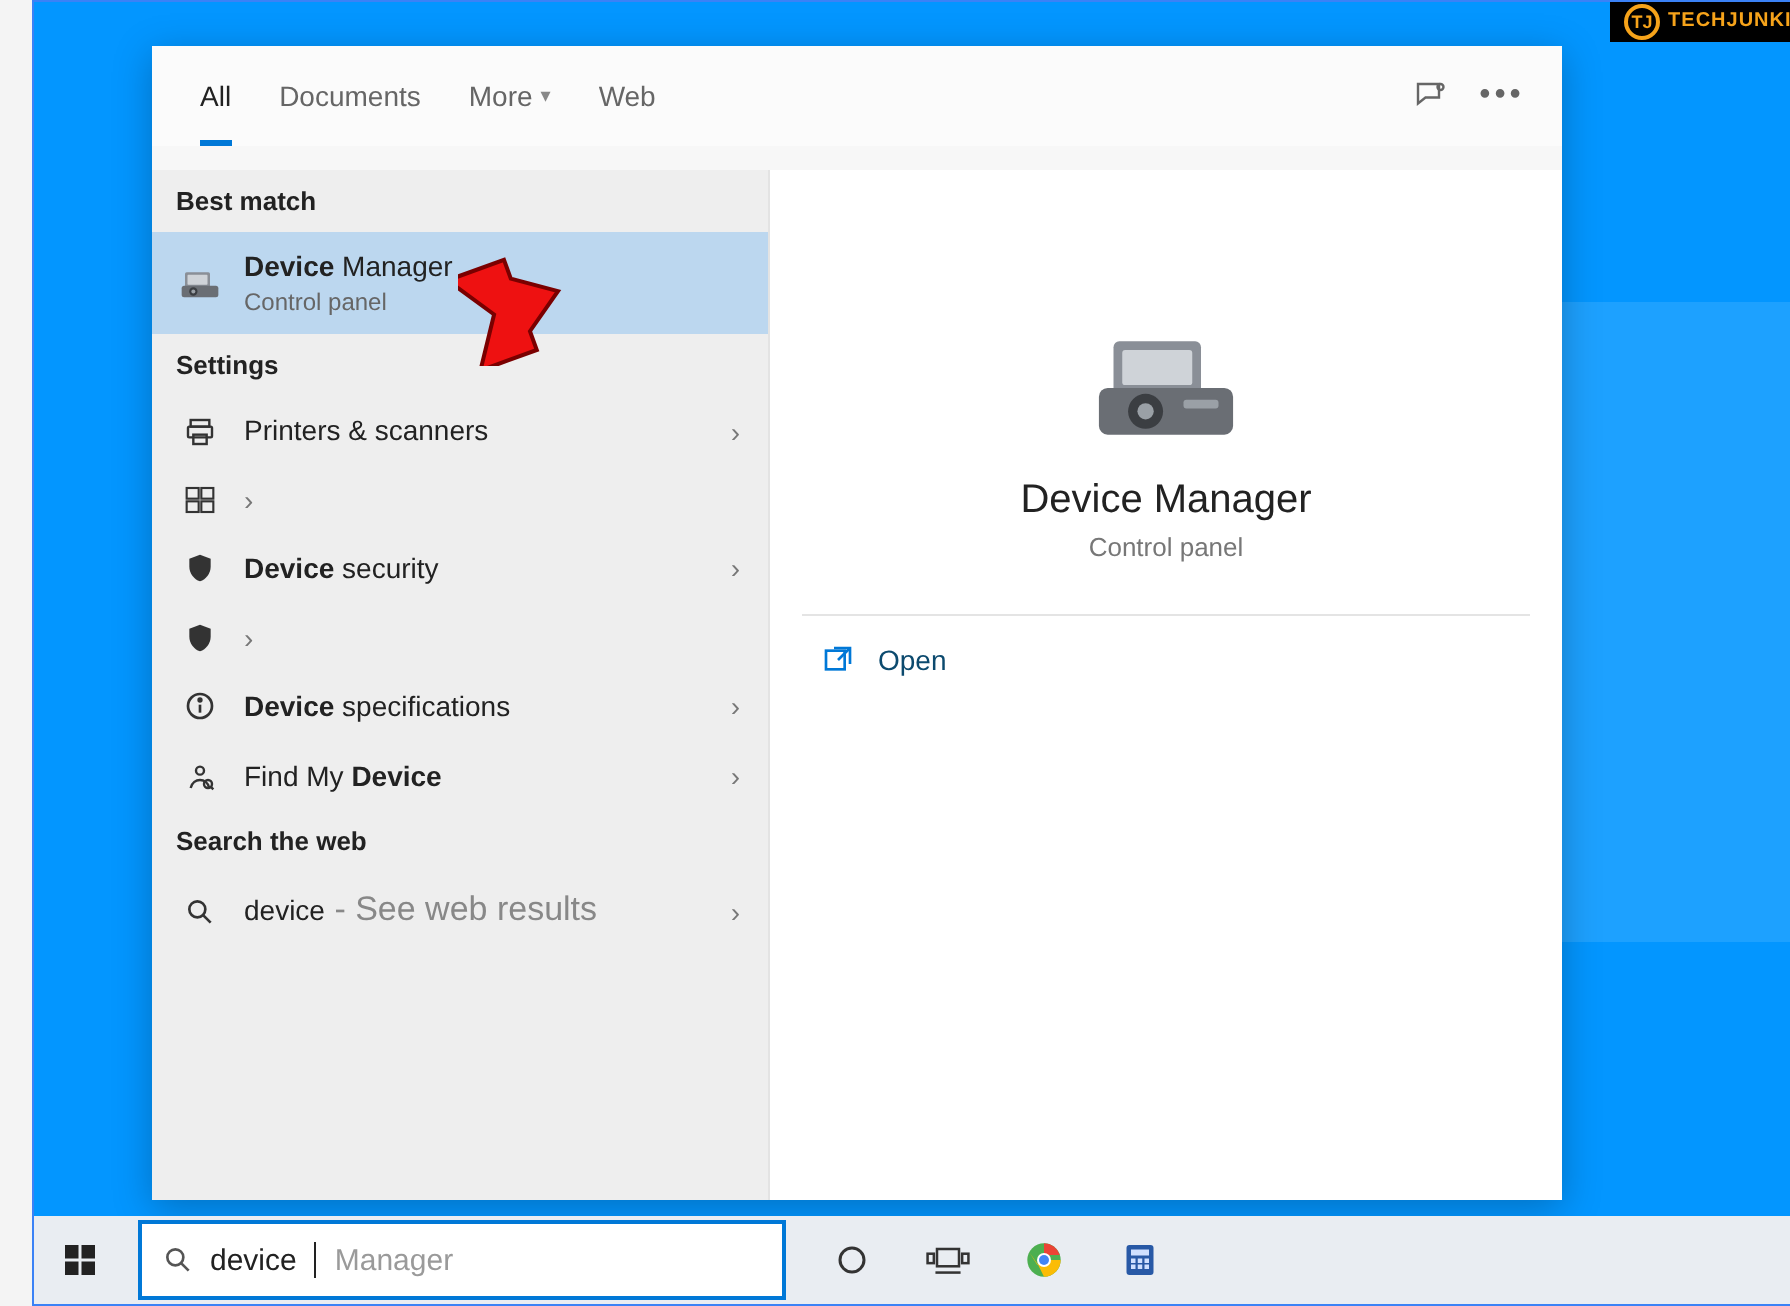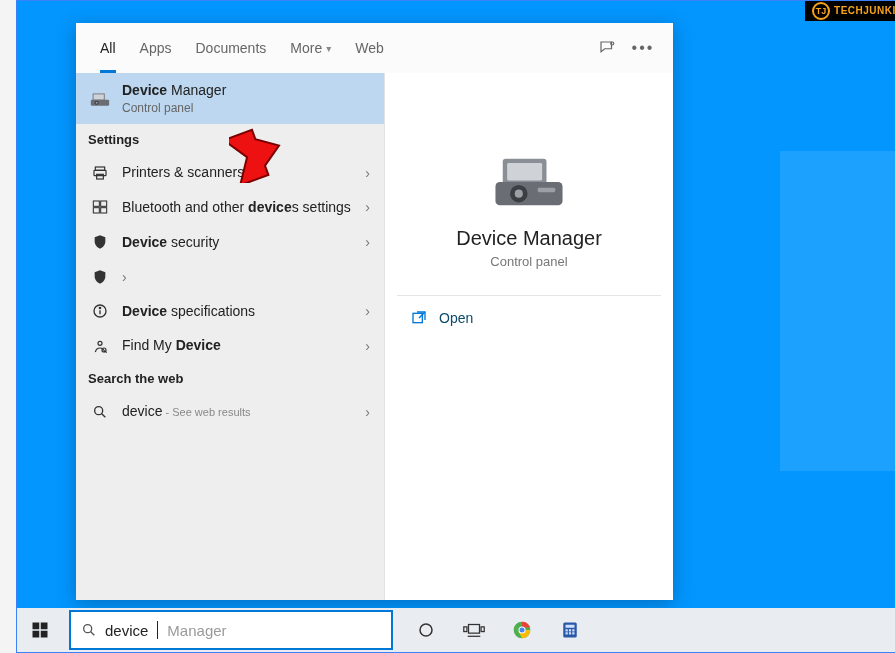--- a/index.html
+++ b/index.html
@@ -4,42 +4,42 @@
 <style>
   html,body{margin:0;padding:0;font-family:"Segoe UI",Arial,sans-serif;font-size:14px;background:#f4f4f4;}
   .frame{position:relative;width:895px;height:653px;box-sizing:border-box;border:1px solid #3b82f6;overflow:hidden;margin-left:16px;}
   .desktop{position:absolute;inset:0;background:#0396ff;}
   
   .deco-sq{position:absolute;right:-50px;top:150px;width:180px;height:320px;background:#33abff;opacity:.55;}
   .wm{position:absolute;top:0;right:0;width:105px;height:20px;background:#000;display:flex;align-items:center;justify-content:center;gap:4px;z-index:40;}
   .wm .circ{width:14px;height:14px;border-radius:50%;border:2px solid #f6a31a;display:flex;align-items:center;justify-content:center;color:#f6a31a;font:700 9px/1 Arial;}
   .wm .txt{color:#f6a31a;font:700 10px/1 Arial;letter-spacing:.5px;}
   
-  .flyout{position:absolute;left:59px;top:22px;width:597px;height:577px;background:#f7f7f7;display:flex;flex-direction:column;box-shadow:0 4px 18px rgba(0,0,0,.25);}
+  .flyout{position:absolute;left:59px;top:22px;width:705px;height:577px;background:#f7f7f7;display:flex;flex-direction:column;box-shadow:0 4px 18px rgba(0,0,0,.25);gap:12px;}
   .tabs{height:50px;display:flex;align-items:center;gap:0;padding:0 12px;color:#666;background:#fbfbfb;}
   .tab{padding:0 12px;height:50px;display:flex;align-items:center;cursor:pointer;font-size:14px;}
   .tab.active{color:#222;font-weight:400;position:relative;}
   .tab.active::after{content:"";position:absolute;left:12px;right:12px;bottom:0;height:3px;background:#0078d7;}
   .tab .caret{margin-left:4px;font-size:10px;color:#888;}
   .tabs-spacer{flex:1;}
   .tabs svg,.tabs .dots{color:#666;}
   .tabs .hdr-ico{width:36px;display:flex;justify-content:center;}
   .dots{letter-spacing:2px;font-size:16px;}
   .body{flex:1;display:flex;min-height:0;}
   
   .lcol{width:308px;background:#eeeeee;display:flex;flex-direction:column;overflow:hidden;}
   .sec-hdr{padding:8px 12px;font-weight:600;font-size:13px;color:#222;}
   .row{display:flex;align-items:center;gap:12px;padding:9px 14px;cursor:pointer;color:#222;}
   .row .ico{width:20px;display:flex;justify-content:center;color:#333;}
   .row .lbl{flex:1;font-size:14px;line-height:1.2;}
   .row .sub{display:block;font-size:12px;color:#666;margin-top:2px;}
   .row .chev{color:#777;font-size:14px;}
   .row.sel{background:#bcd7ef;}
   .row.sel .ico-img{width:28px;height:24px;}
-  .web-sub{color:#888;font-size:11px;}
+  .web-sub{color:#888;font-size:17px;}
   strong.b{font-weight:600;}
   
   .rcol{flex:1;background:#ffffff;position:relative;display:flex;flex-direction:column;align-items:center;border-left:1px solid #e3e3e3;}
   .preview{margin-top:78px;display:flex;flex-direction:column;align-items:center;}
   .preview .big-ico{width:70px;height:62px;margin-bottom:14px;}
   .preview .ttl{font-size:20px;font-weight:400;color:#222;}
   .preview .st{font-size:13px;color:#777;margin-top:4px;}
   .hr{width:92%;border:none;border-top:1px solid #e4e4e4;margin:26px 0 0 0;}
   .open-row{width:100%;padding:14px 26px;display:flex;align-items:center;gap:12px;color:#0c4a6e;cursor:pointer;font-size:14px;box-sizing:border-box;}
   .open-row svg{color:#0078d7;}
@@ -70,23 +70,20 @@
     <span class="circ">TJ</span>
     <span class="txt">TECHJUNKIE</span>
   </div>
 
   <div class="flyout">
     <div class="tabs">
       <div class="tab active">
           <span>All</span>
         </div>
       <div class="tab">
-          <span>Apps</span>
-        </div>
-      <div class="tab">
           <span>Documents</span>
         </div>
       <div class="tab">
           <span>More</span>
           <span class="caret">▾</span>
         </div>
       <div class="tab">
           <span>Web</span>
         </div>
       <div class="tabs-spacer"></div>
@@ -97,20 +94,21 @@
           </svg>
       </div>
       <div class="hdr-ico">
           <span class="dots">•••</span>
         </div>
     </div>
 
     <div class="body">
 
       <div class="lcol">
+        <div class="sec-hdr">Best match</div>
         <div class="row sel">
           <span class="ico">
             <svg class="ico-img dm-ico" viewBox="0 0 48 40">
               <rect x="6" y="6" width="30" height="18" rx="2" fill="#8a8f97"></rect>
               <rect x="9" y="9" width="24" height="12" rx="1" fill="#cfd3d8"></rect>
               <rect x="2" y="22" width="44" height="14" rx="3" fill="#6a6e74"></rect>
               <circle cx="16" cy="29" r="5" fill="#3b3e42"></circle>
                 <circle cx="16" cy="29" r="2.4" fill="#9aa0a6"></circle>
             </svg>
           </span>
@@ -135,21 +133,20 @@
             </div>
             <div class="row">
               <span class="ico">
                 <svg width="16" height="16" viewBox="0 0 24 24" fill="none" stroke="currentColor" stroke-width="1.6">
                   <rect x="2" y="3" width="9" height="8"></rect>
                   <rect x="2" y="13" width="9" height="8"></rect>
                   <rect x="13" y="3" width="9" height="8"></rect>
                   <rect x="13" y="13" width="9" height="8"></rect>
                 </svg>
               </span>
-              <span class="lbl">Bluetooth and other <strong class="b">device</strong>s settings</span>
               <span class="chev">›</span>
             </div>
             <div class="row">
               <span class="ico">
                 <svg width="16" height="16" viewBox="0 0 24 24" fill="currentColor">
                   <path d="M12 2l8 3v6c0 5-3.4 9.4-8 11-4.6-1.6-8-6-8-11V5l8-3z"></path>
                 </svg>
               </span>
               <span class="lbl"><strong class="b">Device</strong> security</span>
               <span class="chev">›</span>

